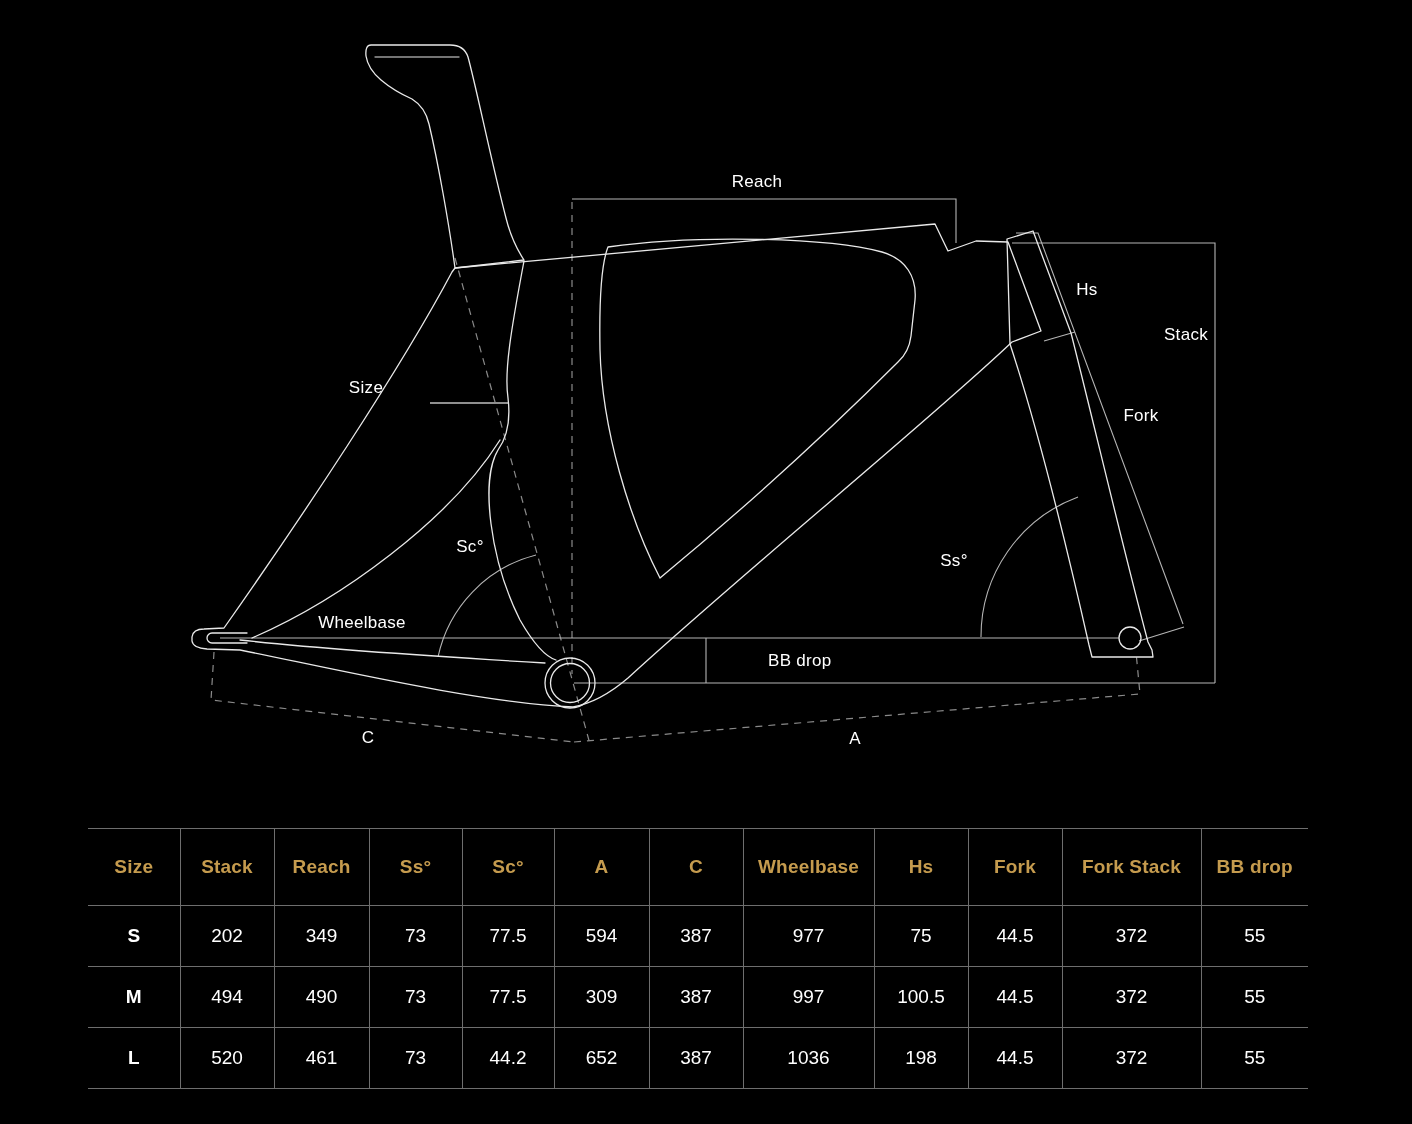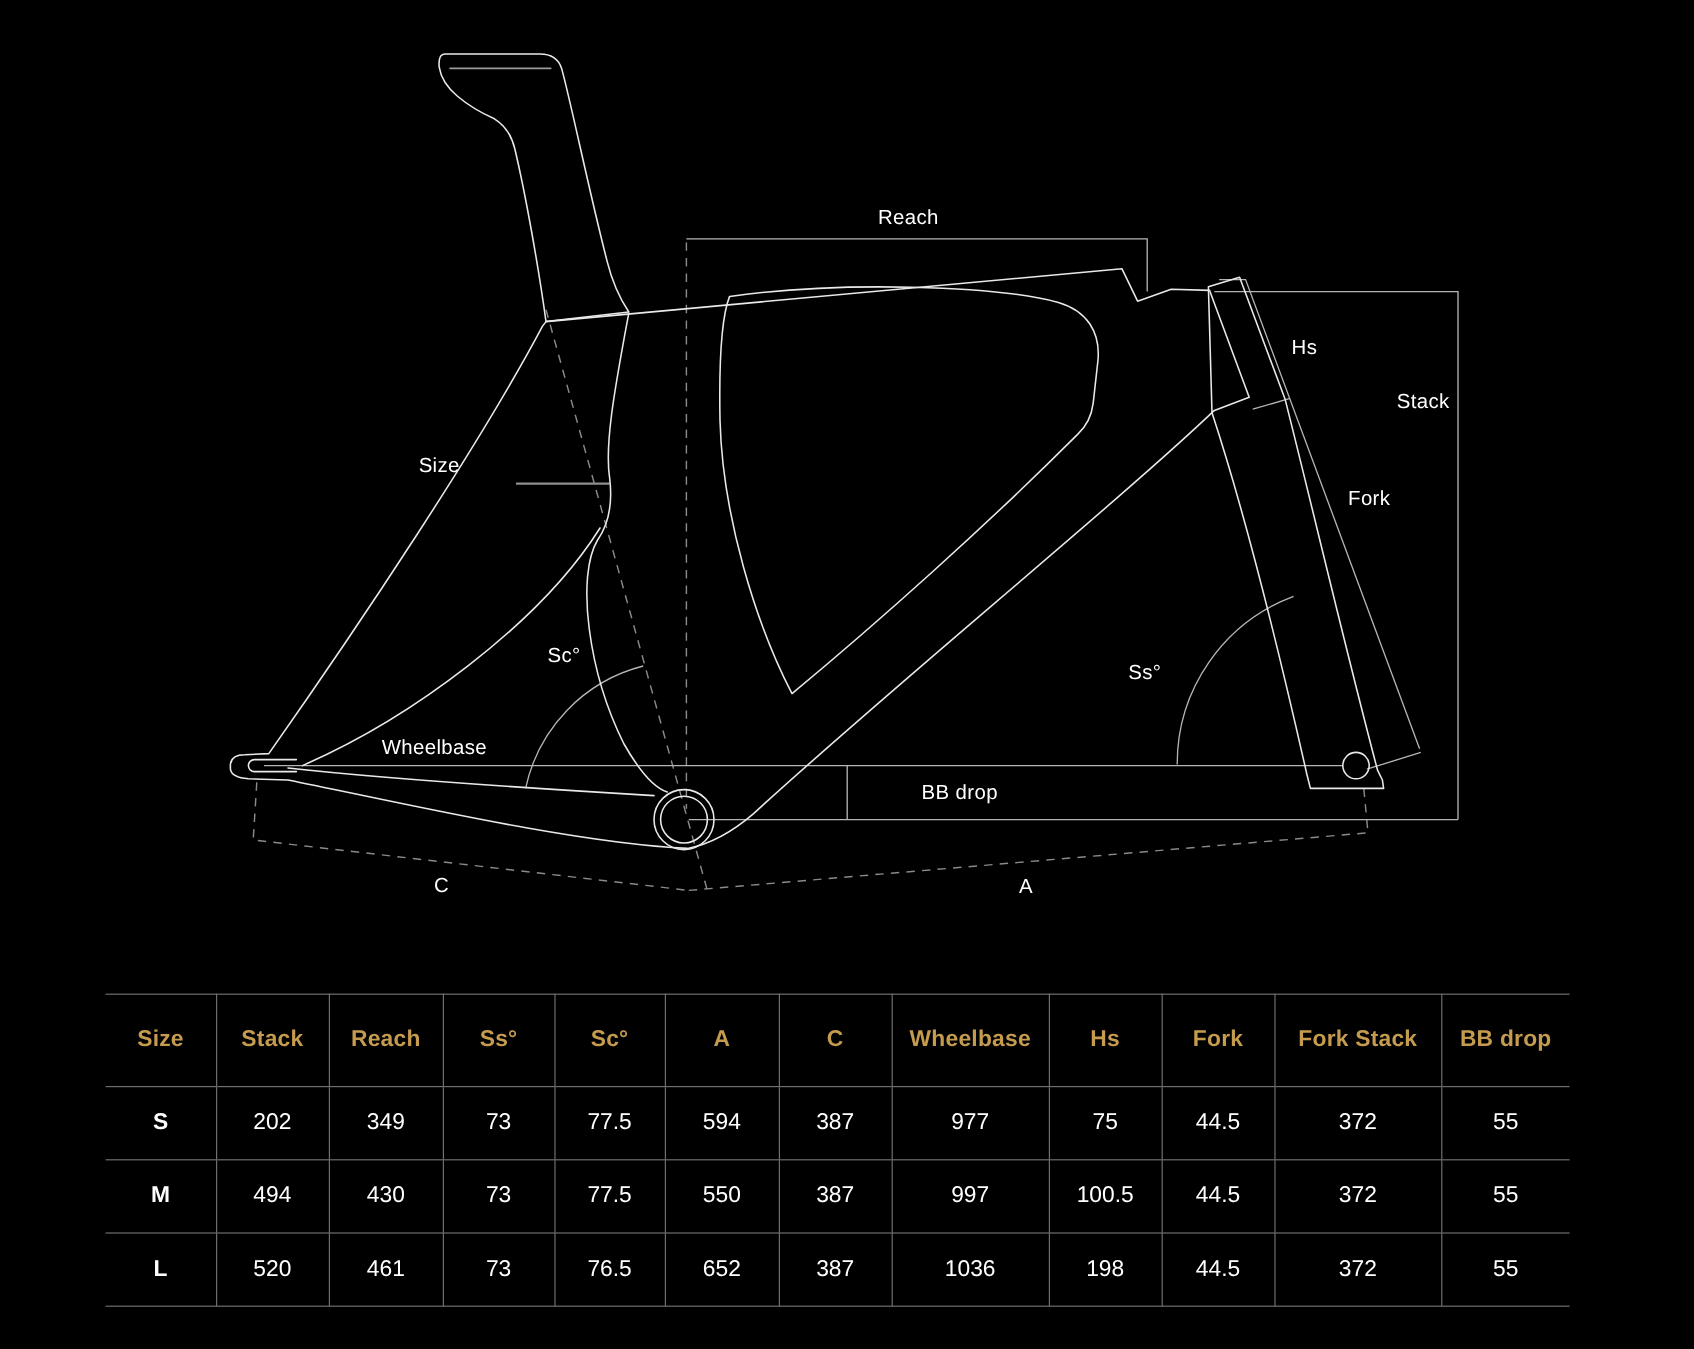--- a/index.html
+++ b/index.html
@@ -166,37 +166,37 @@
       <td>387</td>
       <td>977</td>
       <td>75</td>
       <td>44.5</td>
       <td>372</td>
       <td>55</td>
     </tr>
     <tr>
       <td class="size-cell">M</td>
       <td>494</td>
-      <td>430</td>
+      <td>490</td>
       <td>73</td>
       <td>77.5</td>
-      <td>550</td>
+      <td>309</td>
       <td>387</td>
       <td>997</td>
       <td>100.5</td>
       <td>44.5</td>
       <td>372</td>
       <td>55</td>
     </tr>
     <tr>
       <td class="size-cell">L</td>
       <td>520</td>
       <td>461</td>
       <td>73</td>
-      <td>76.5</td>
+      <td>44.2</td>
       <td>652</td>
       <td>387</td>
       <td>1036</td>
       <td>198</td>
       <td>44.5</td>
       <td>372</td>
       <td>55</td>
     </tr>
   </tbody>
 </table>

